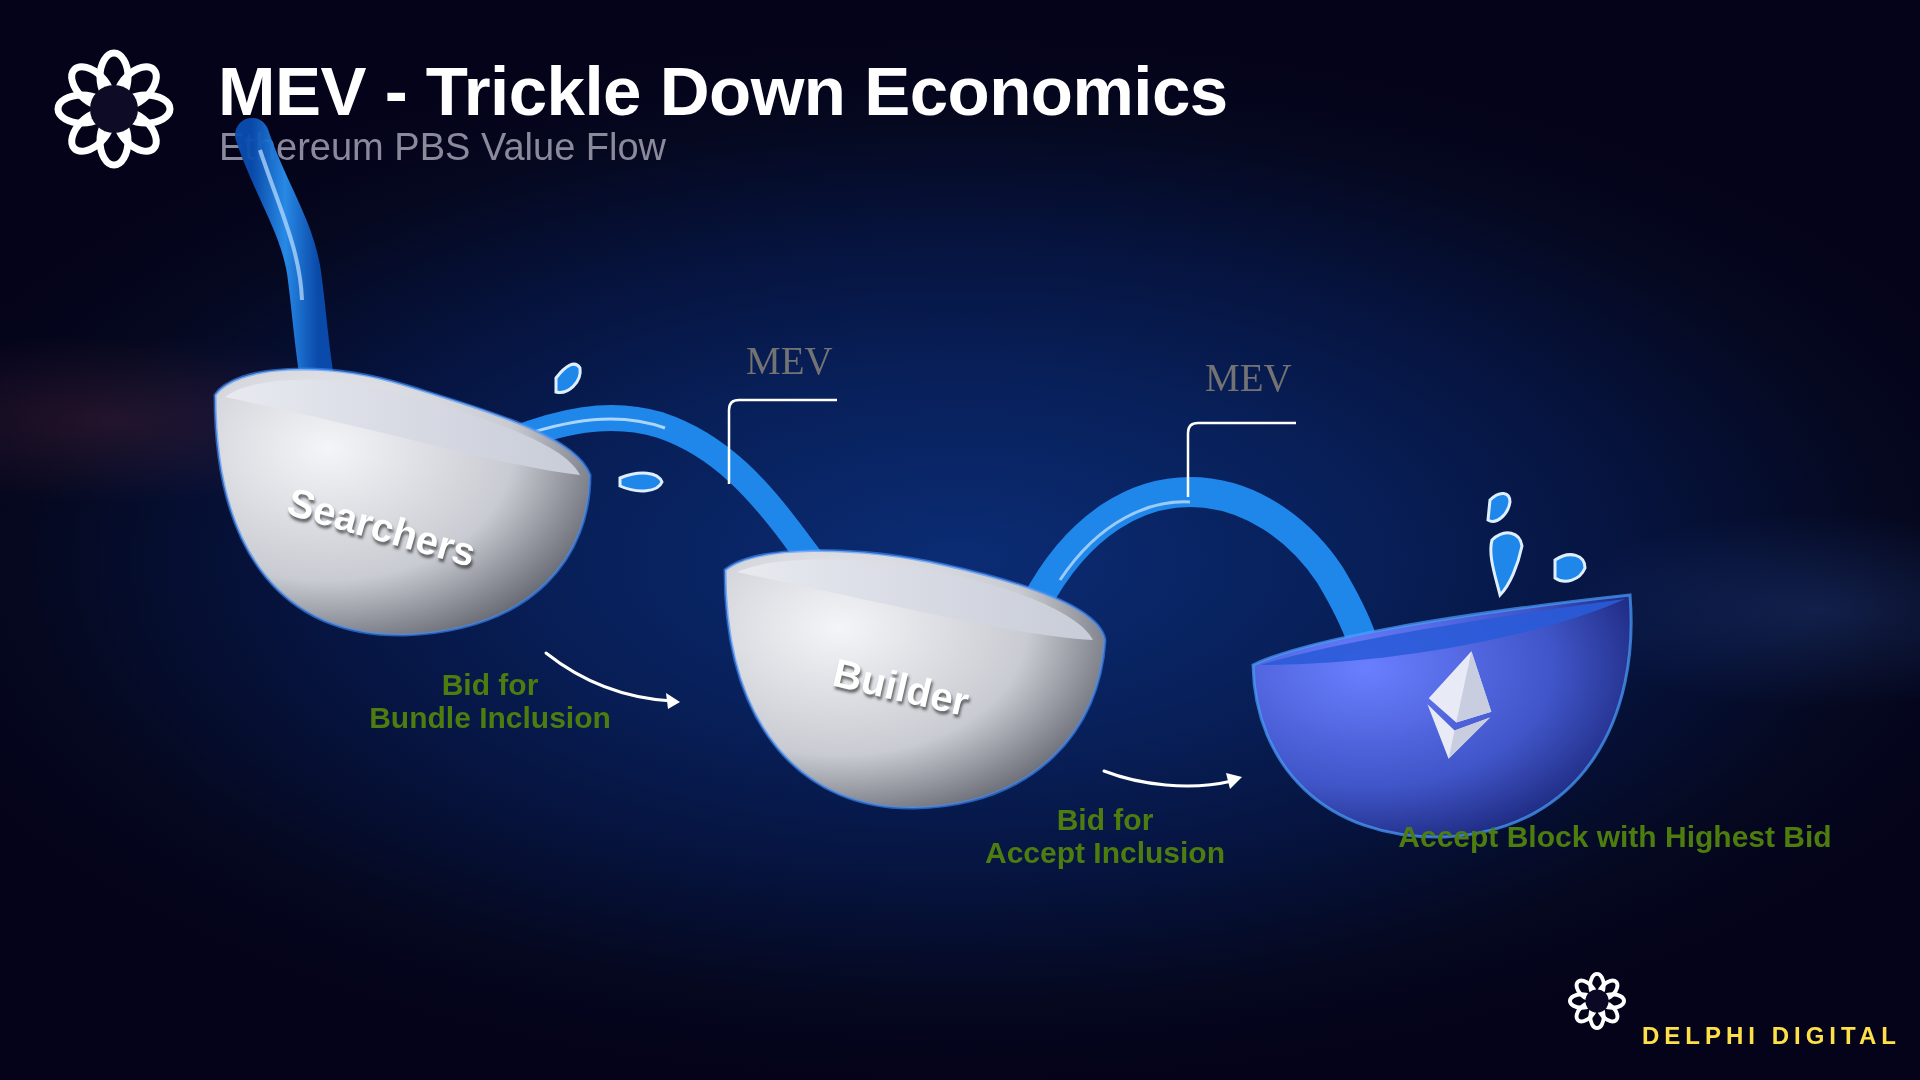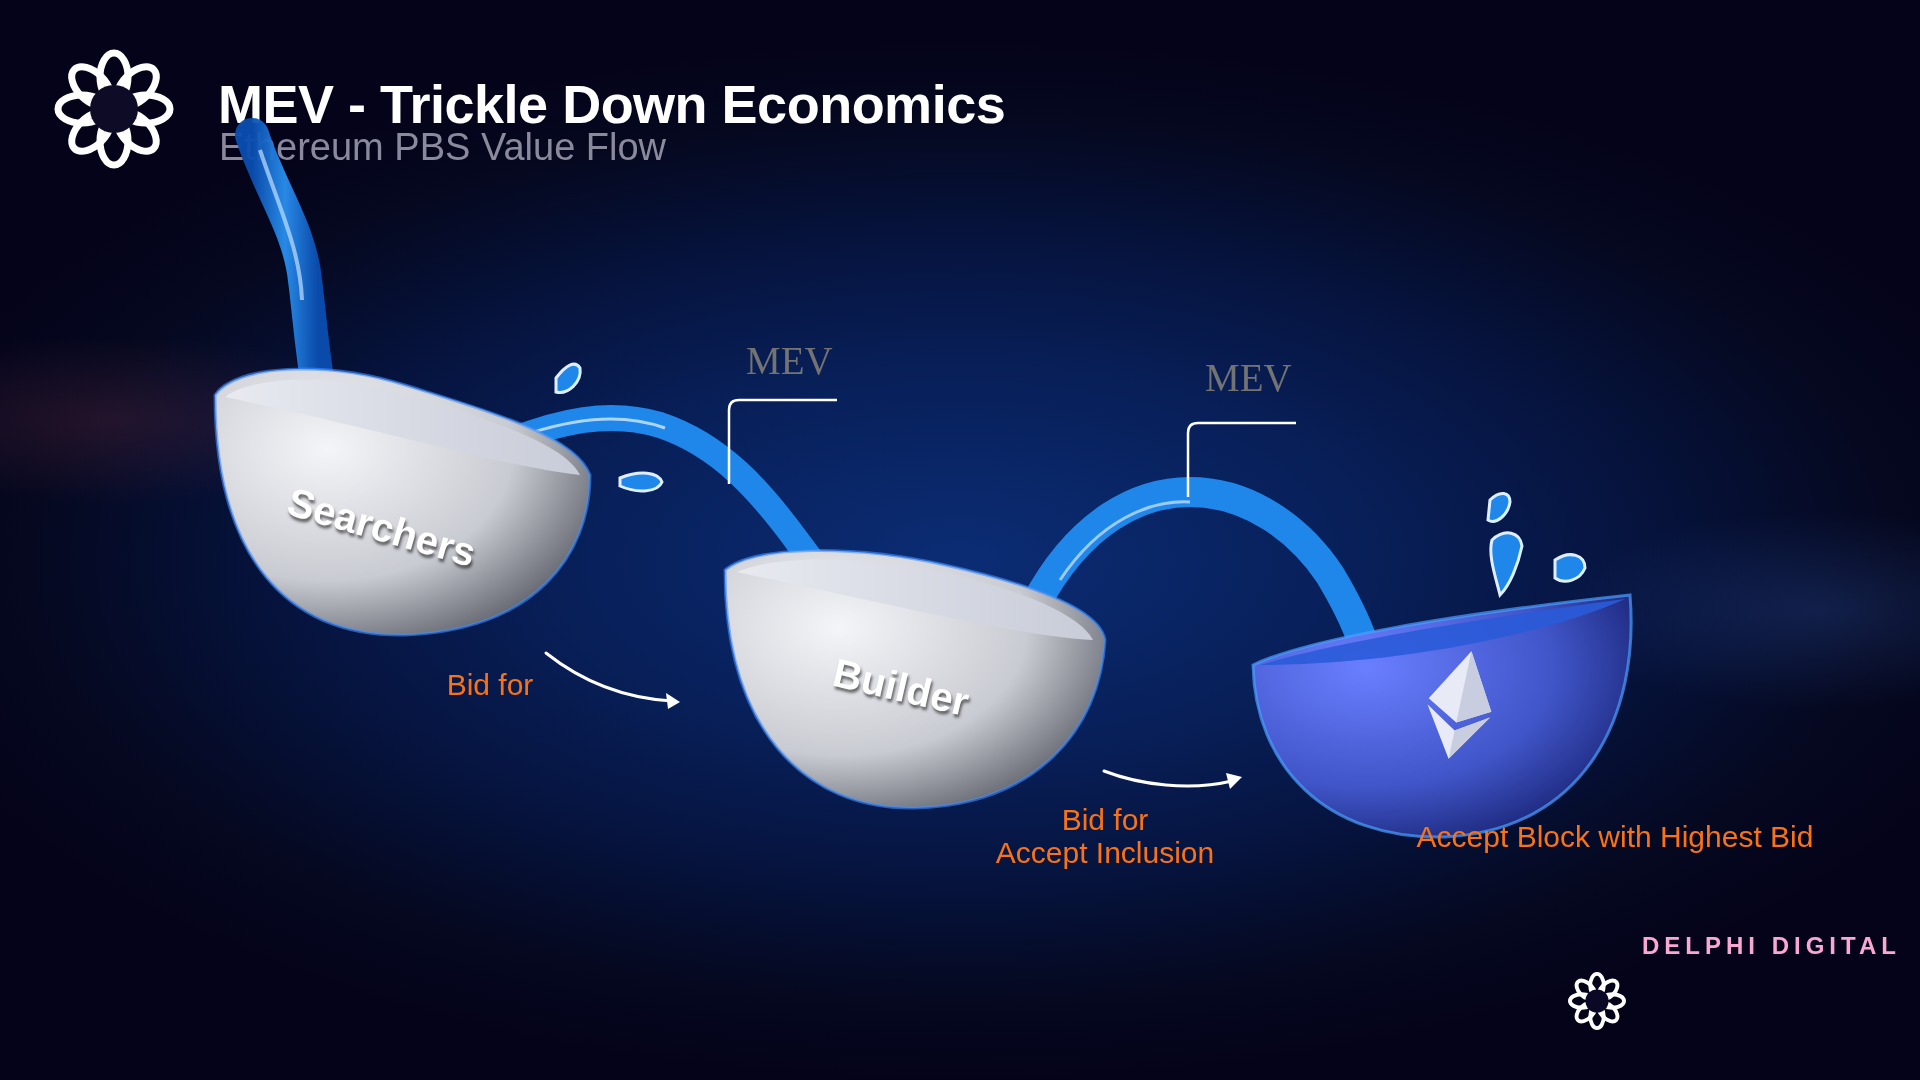--- a/index.html
+++ b/index.html
@@ -10,36 +10,36 @@
   }
   .bg {
     position: absolute; inset: 0;
     background:
       radial-gradient(ellipse 420px 120px at 110px 420px, rgba(90,40,60,0.35), rgba(0,0,0,0) 70%),
       radial-gradient(ellipse 380px 140px at 1820px 610px, rgba(40,70,140,0.35), rgba(0,0,0,0) 70%),
       radial-gradient(ellipse 1100px 520px at 960px 560px, #0b2c74 0%, #08205a 35%, #061440 60%, #05081f 85%, #04031a 100%);
   }
   .abs { position: absolute; }
   .title {
-    left: 218px; top: 52px; font-size: 54px; font-weight: bold; color: #ffffff;
-    letter-spacing: -0.5px; white-space: nowrap; margin-top: 21px;
+    left: 218px; top: 52px; font-size: 69px; font-weight: bold; color: #ffffff;
+    letter-spacing: -0.5px; white-space: nowrap;
   }
   .subtitle {
     left: 219px; top: 126px; font-size: 38px; color: #8a8a9c; white-space: nowrap;
   }
   .label {
-    color: #f97316; font-size: 30px; text-align: center; white-space: nowrap; line-height: 33px;
+    color: #4d7c0f; font-size: 30px; text-align: center; white-space: nowrap; line-height: 33px; font-weight: bold;
   }
   .mev { font-size: 39px; color: #737373; white-space: nowrap; font-family: Liberation Serif, serif; }
   .bowl-label {
     color: #ffffff; font-weight: bold; font-size: 40px; white-space: nowrap;
     text-shadow: 2px 3px 3px rgba(0,0,0,0.55);
   }
   .brand-text {
-    left: 1642px; top: 932px; font-size: 24px; color: #f9a8d4; letter-spacing: 5px;
+    left: 1642px; top: 1022px; font-size: 24px; color: #fde047; letter-spacing: 5px;
     font-weight: bold; white-space: nowrap;
   }
   svg { position: absolute; overflow: visible; }
 </style>
 </head>
 <body>
 
 <div class="bg"></div>
 
 <svg width="120" height="120" style="left:54px; top:49px;" viewBox="-60 -60 120 120">
@@ -139,20 +139,21 @@
   <path d="M4,78 L4,14 Q4,4 14,4 L112,4" stroke="#ffffff" stroke-width="2.5" fill="none"></path>
 </svg>
 <div class="abs mev" style="left:1205px; top:355px;">MEV</div>
 
 <svg width="160" height="70" style="left:540px; top:645px;">
   <path d="M6,8 C40,35 80,53 132,56" stroke="#ffffff" stroke-width="3" fill="none" stroke-linecap="round"></path>
   <polygon points="140,57 126,48 128,64" fill="#ffffff"></polygon>
 </svg>
 <div class="abs label" style="left:360px; top:668px; width:260px;">
   <div>Bid for</div>
+  <div>Bundle Inclusion</div>
 </div>
 
 <svg width="160" height="50" style="left:1100px; top:765px;">
   <path d="M4,6 C40,20 90,26 132,16" stroke="#ffffff" stroke-width="3" fill="none" stroke-linecap="round"></path>
   <polygon points="142,12 126,8 130,24" fill="#ffffff"></polygon>
 </svg>
 <div class="abs label" style="left:980px; top:803px; width:250px;">
   <div>Bid for</div>
   <div>Accept Inclusion</div>
 </div>

